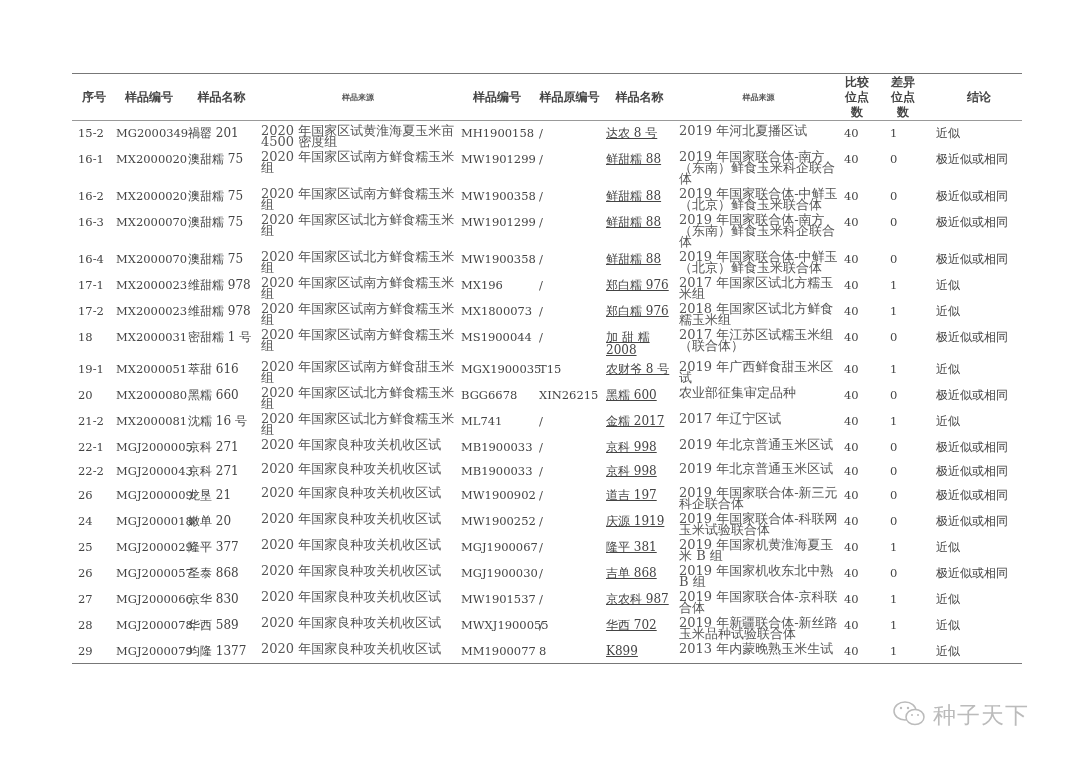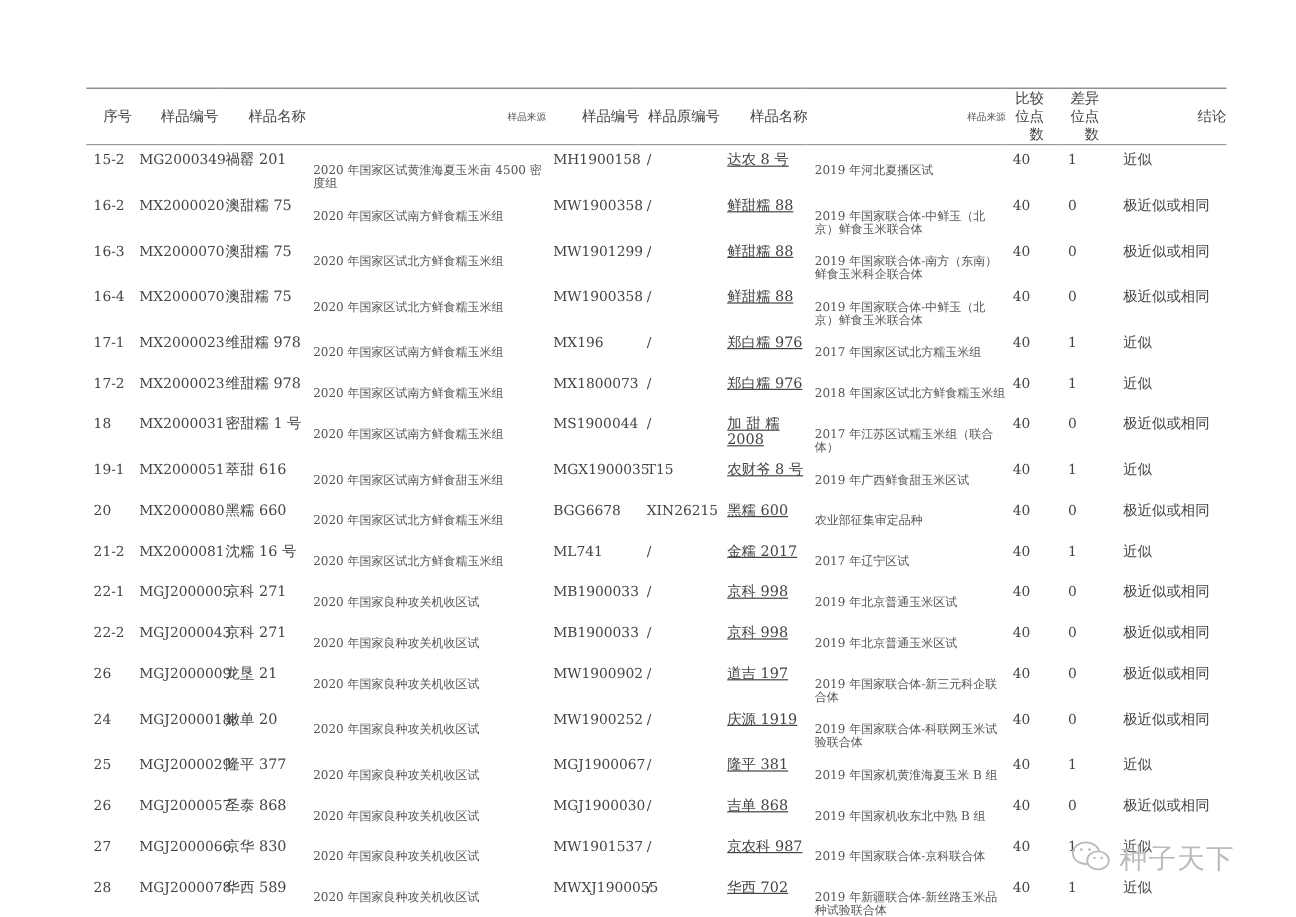--- a/index.html
+++ b/index.html
@@ -2,25 +2,25 @@
 <html><head>
 <meta charset="utf-8">
 <style>
   html, body { margin:0; padding:0; background:#ffffff; }
   body { width:1080px; height:764px; position:relative; overflow:hidden;
          font-family:"DejaVu Serif","Liberation Serif",serif; color:#333; }
   .table-wrap { position:absolute; left:72px; top:73px; width:950px; }
   table { border-collapse:collapse; width:950px; table-layout:fixed; }
   thead tr { border-top:1.5px solid #777; border-bottom:1px solid #999; }
   tbody tr:last-child { border-bottom:1.5px solid #777; }
-  th { font-weight:normal; text-align:right; vertical-align:middle; font-size:12px;
+  th { font-weight:bold; text-align:center; vertical-align:middle; font-size:12px;
        color:#444; padding:0 0 0 6px; height:46px; line-height:15px; }
   th.small { font-size:8px; color:#555; }
   td { font-size:11.5px; color:#444; vertical-align:top; padding:6px 0 0 6px; height:18px; line-height:13px; white-space:nowrap; }
-  td.src { font-size:10px; line-height:11px; white-space:normal; color:#555; padding-top:16px; }
+  td.src { font-size:13px; line-height:11px; white-space:normal; color:#555; padding-top:4px; }
   td.name { font-size:12px; }
   td.wrap { white-space:normal;text-decoration:underline; }
   .watermark { position:absolute; left:893px; top:700px; display:flex; gap:6px; }
   .wm-text { font-family:"DejaVu Sans","Liberation Sans",sans-serif; font-size:23px; color:#bbb; letter-spacing:1px; }
 </style>
 </head>
 <body>
 
 <div class="table-wrap">
   <table>
@@ -60,20 +60,33 @@
           <td class="src">2020 年国家区试黄淮海夏玉米亩 4500 密度组</td>
           <td>MH1900158</td>
           <td>/</td>
           <td class="name wrap">达农 8 号</td>
           <td class="src">2019 年河北夏播区试</td>
           <td>40</td>
           <td>1</td>
           <td class="name">近似</td>
         </tr>
         <tr>
+          <td>16-1</td>
+          <td>MX2000020</td>
+          <td class="name">澳甜糯 75</td>
+          <td class="src">2020 年国家区试南方鲜食糯玉米组</td>
+          <td>MW1901299</td>
+          <td>/</td>
+          <td class="name wrap">鲜甜糯 88</td>
+          <td class="src">2019 年国家联合体-南方（东南）鲜食玉米科企联合体</td>
+          <td>40</td>
+          <td>0</td>
+          <td class="name">极近似或相同</td>
+        </tr>
+        <tr>
           <td>16-2</td>
           <td>MX2000020</td>
           <td class="name">澳甜糯 75</td>
           <td class="src">2020 年国家区试南方鲜食糯玉米组</td>
           <td>MW1900358</td>
           <td>/</td>
           <td class="name wrap">鲜甜糯 88</td>
           <td class="src">2019 年国家联合体-中鲜玉（北京）鲜食玉米联合体</td>
           <td>40</td>
           <td>0</td>

